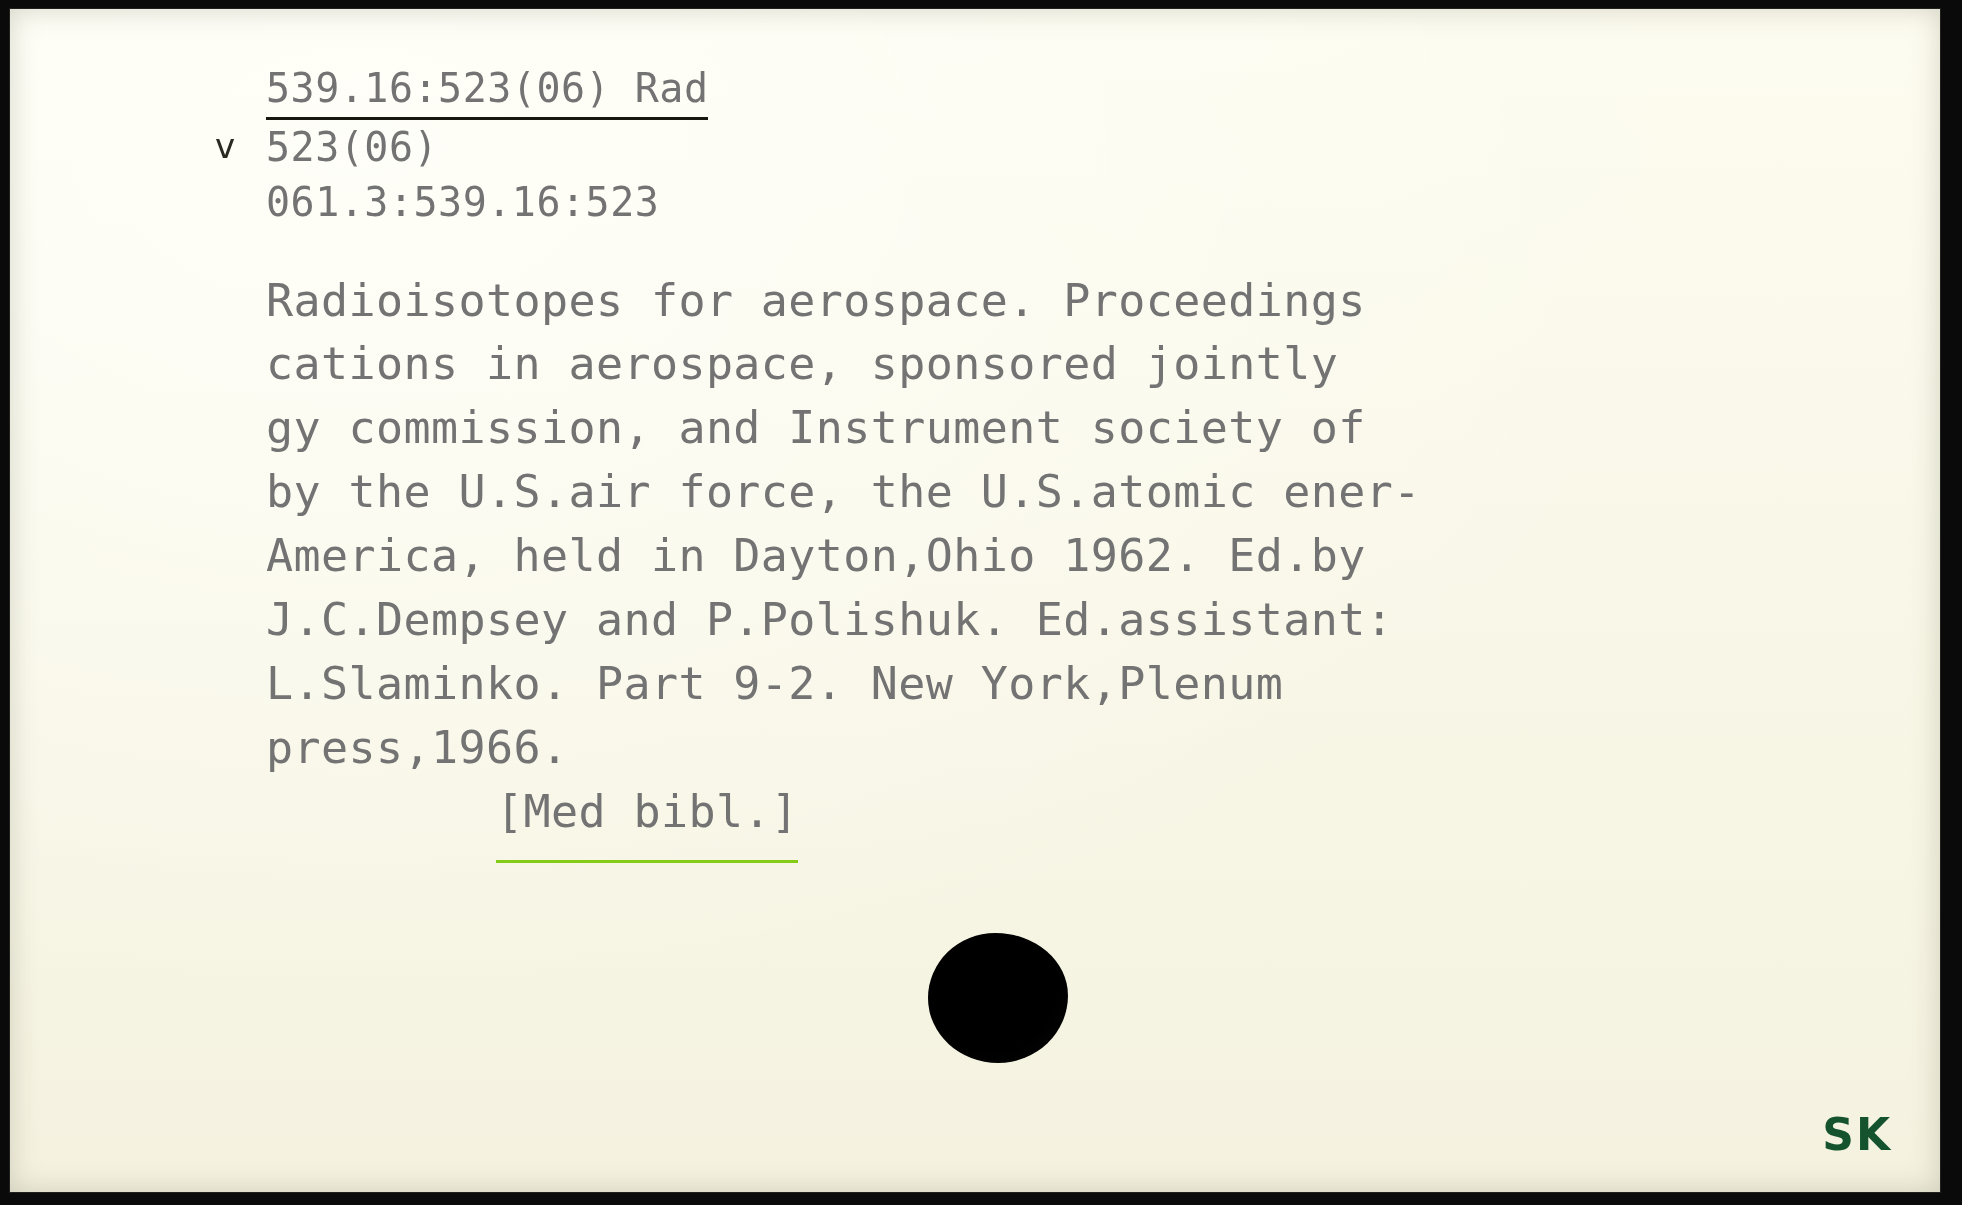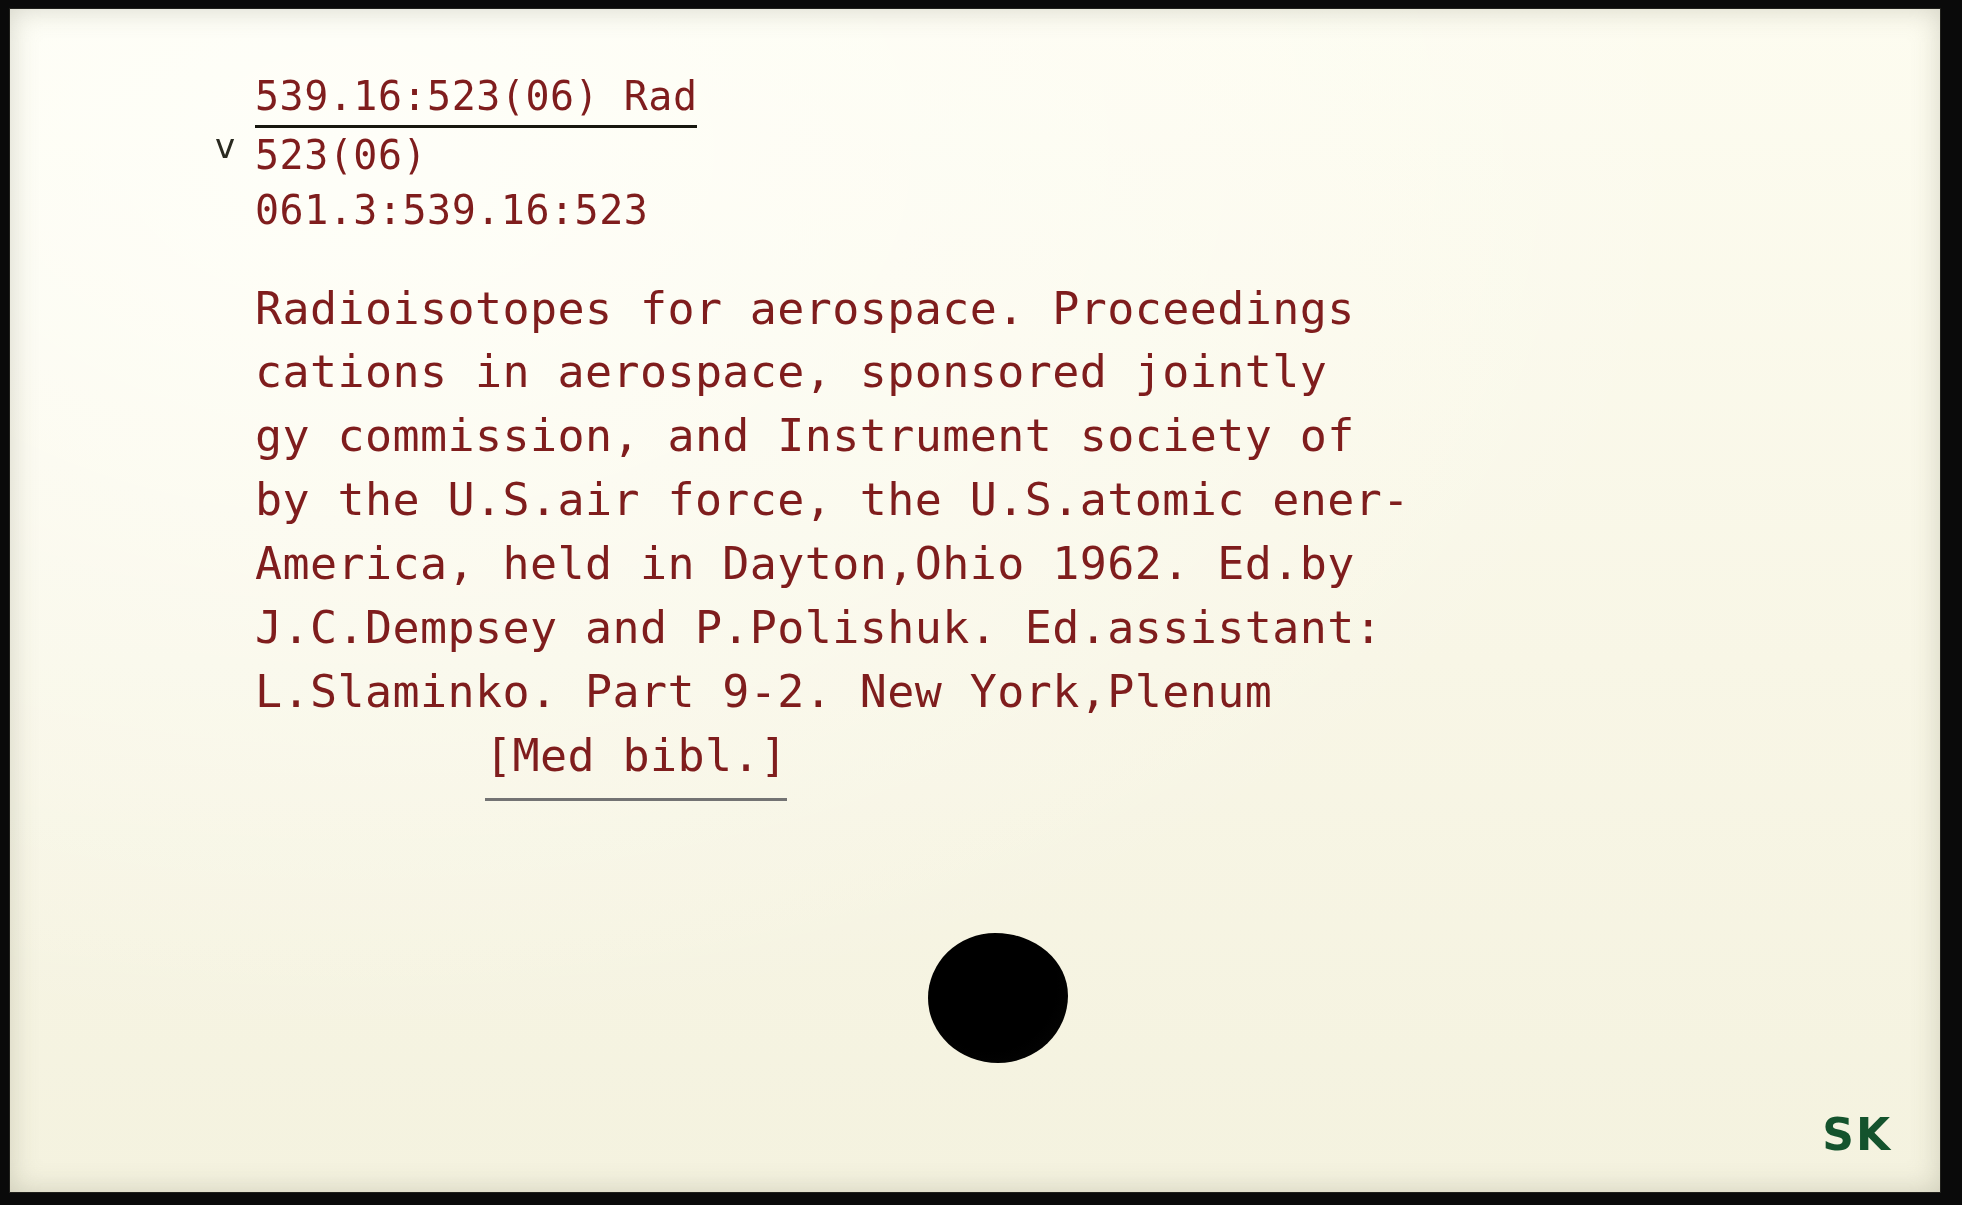--- a/index.html
+++ b/index.html
@@ -32,26 +32,25 @@
   .inner-tone {
     position: absolute;
     inset: 0;
     background:
       radial-gradient(ellipse at 18% 12%, rgba(255,255,250,0.85) 0%, rgba(250,248,232,0.0) 60%),
       linear-gradient(180deg, #fdfcf0 0%, #f8f6e6 55%, #f4f2df 100%);
     pointer-events: none;
   }
   .text-block {
     position: absolute;
-    left: 245px;
+    left: 256px;
     top: 52px;
     width: 1660px;
     font-family: "DejaVu Sans Mono", "Liberation Mono", monospace;
-    color: #7f1d1d;
-    margin-top: 8px;
+    color: #737373;
   }
   .call-numbers {
     font-size: 40px;
     line-height: 1.38;
     letter-spacing: 0.5px;
   }
   .cn-line {
     white-space: pre;
     position: relative;
   }
@@ -75,23 +74,23 @@
     letter-spacing: 0.4px;
   }
   .body-line {
     white-space: pre;
   }
   .indent-line {
     white-space: pre;
     padding-left: 230px;
   }
   .bracket-underline {
-    border-bottom: 3px solid #737373;
+    border-bottom: 3px solid #84cc16;
     display: inline-block;
-    padding-bottom: 10px;
+    padding-bottom: 16px;
   }
   .ink-blot {
     position: absolute;
     left: 918px;
     top: 924px;
     width: 140px;
     height: 130px;
     background: radial-gradient(ellipse at 45% 40%, #000 60%, #050505 85%, #0b0b0b 100%);
     border-radius: 48% 52% 50% 50% / 50% 48% 52% 50%;
   }
@@ -130,20 +129,21 @@
       </div>
 
       <div class="body-text">
         <div class="body-line">Radioisotopes for aerospace. Proceedings</div>
         <div class="body-line">cations in aerospace, sponsored jointly</div>
         <div class="body-line">gy commission, and Instrument society of</div>
         <div class="body-line">by the U.S.air force, the U.S.atomic ener-</div>
         <div class="body-line">America, held in Dayton,Ohio 1962. Ed.by</div>
         <div class="body-line">J.C.Dempsey and P.Polishuk. Ed.assistant:</div>
         <div class="body-line">L.Slaminko. Part 9-2. New York,Plenum</div>
+        <div class="body-line">press,1966.</div>
         <div class="indent-line"><span class="bracket-underline">[Med bibl.]</span></div>
       </div>
 
     </div>
 
     <div class="ink-blot"></div>
     <div class="sk-stamp">SK</div>
     <div class="edge-shadow"></div>
   </div>
 </div>

